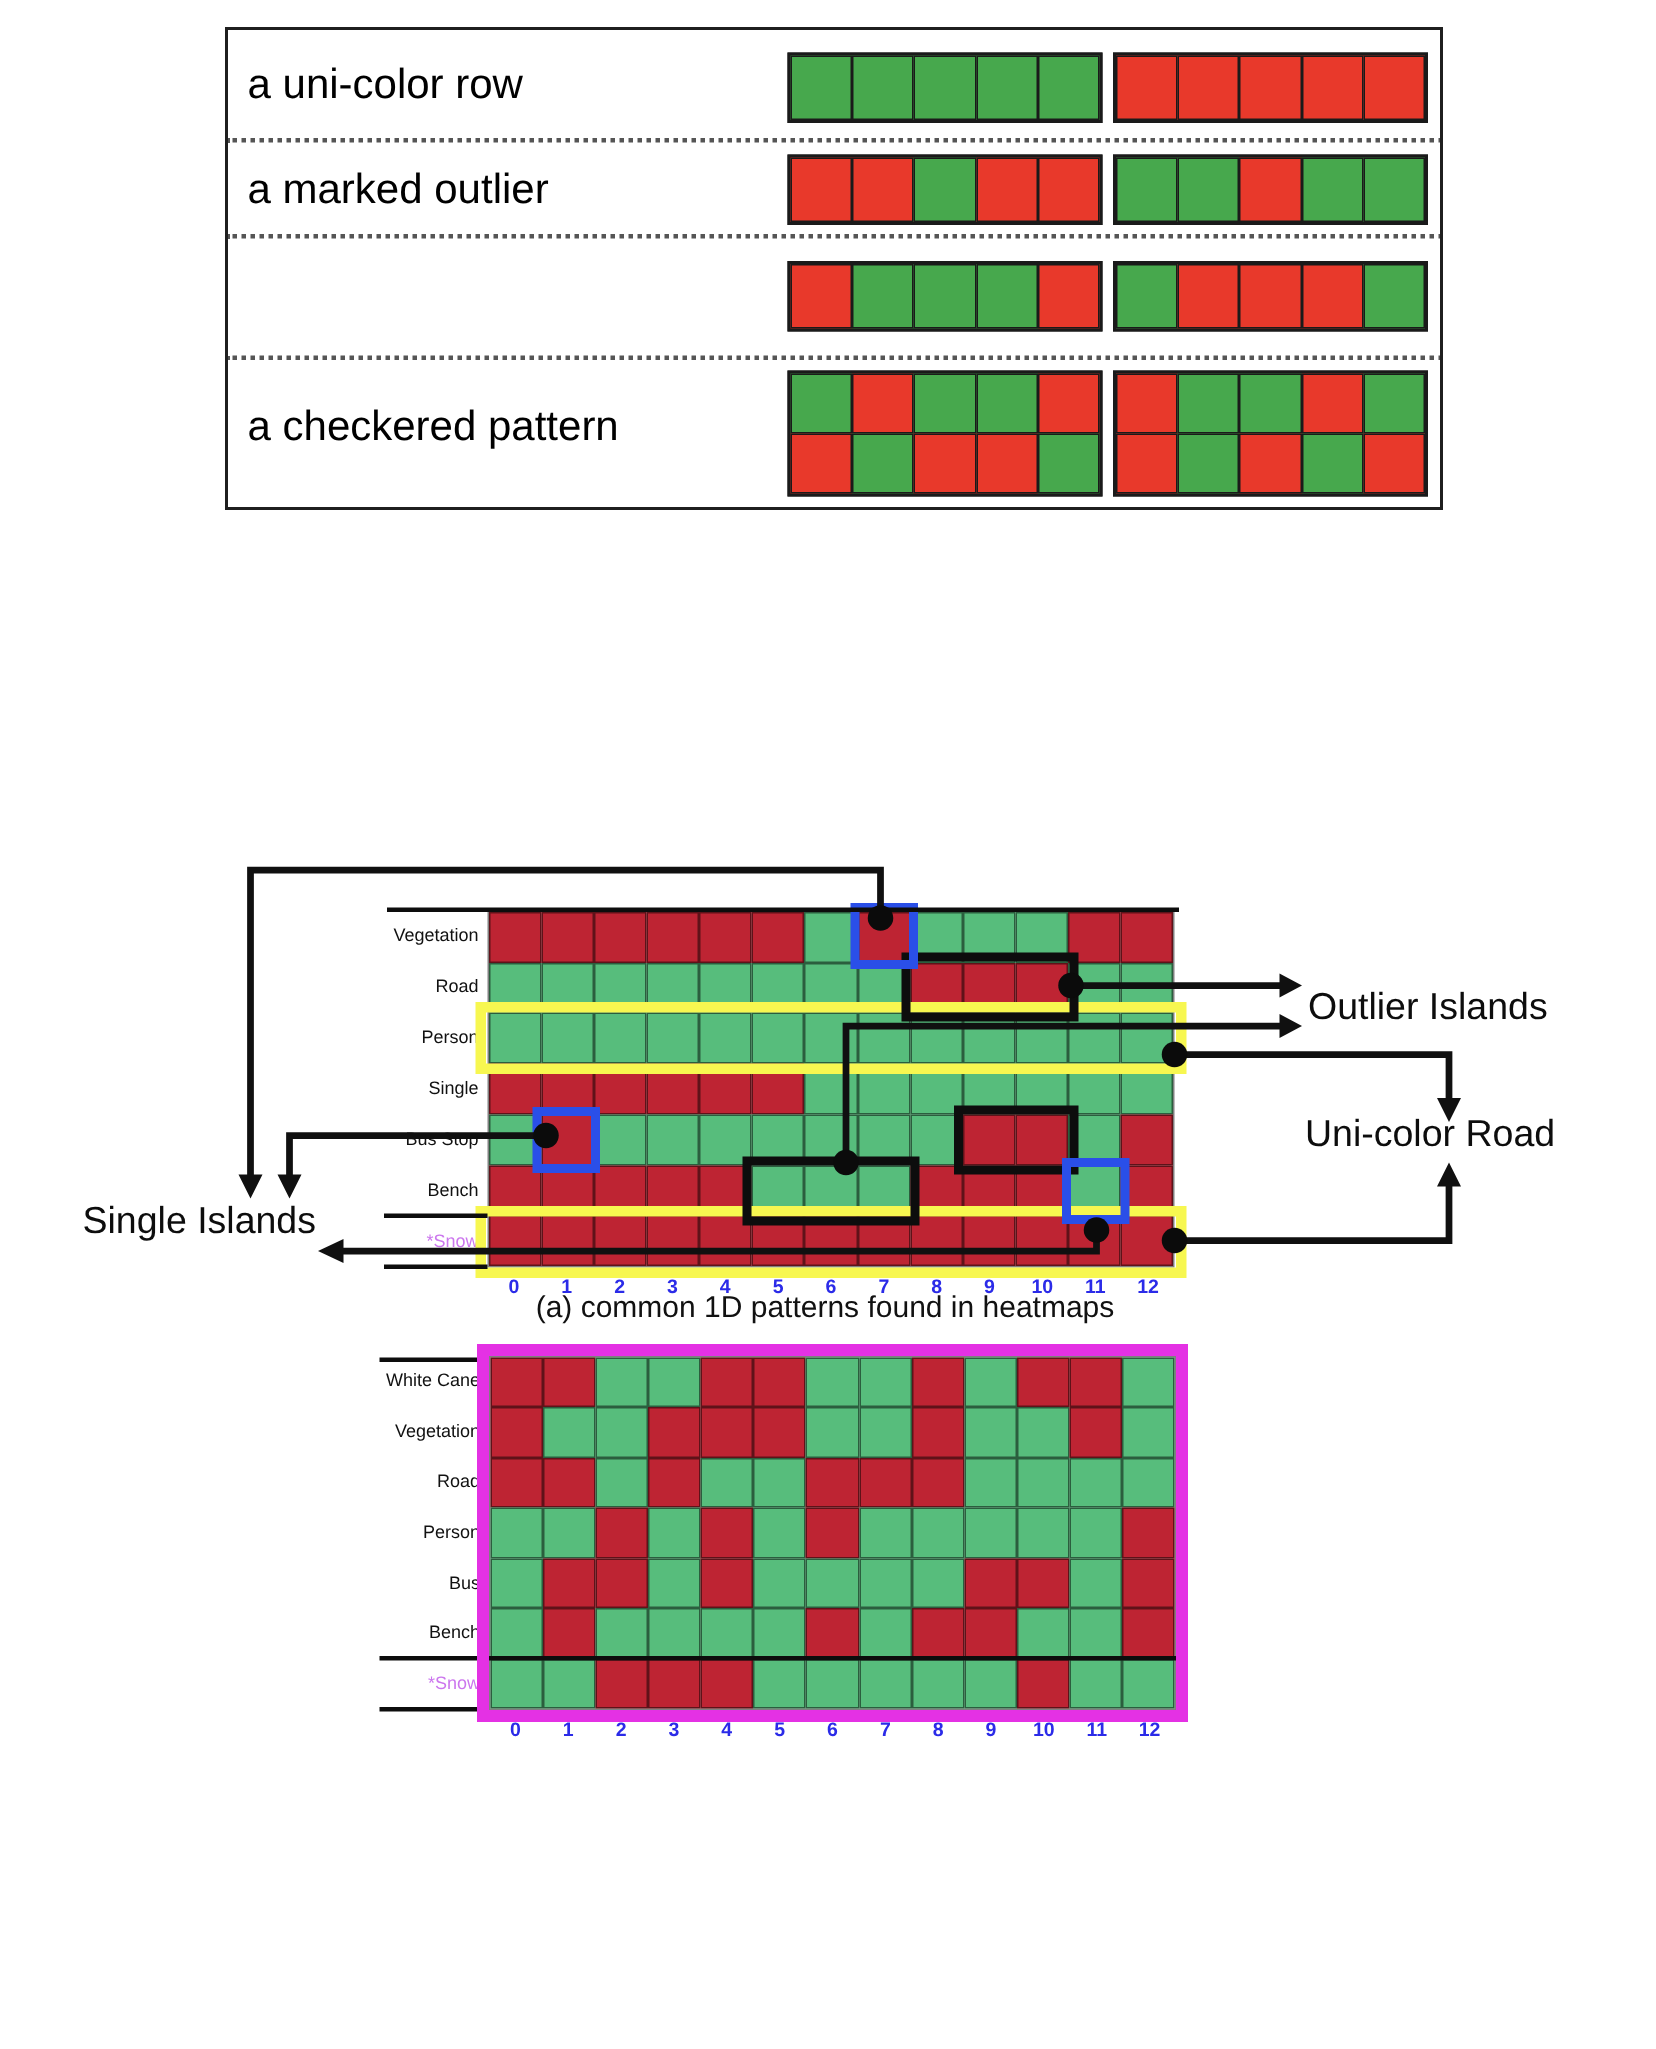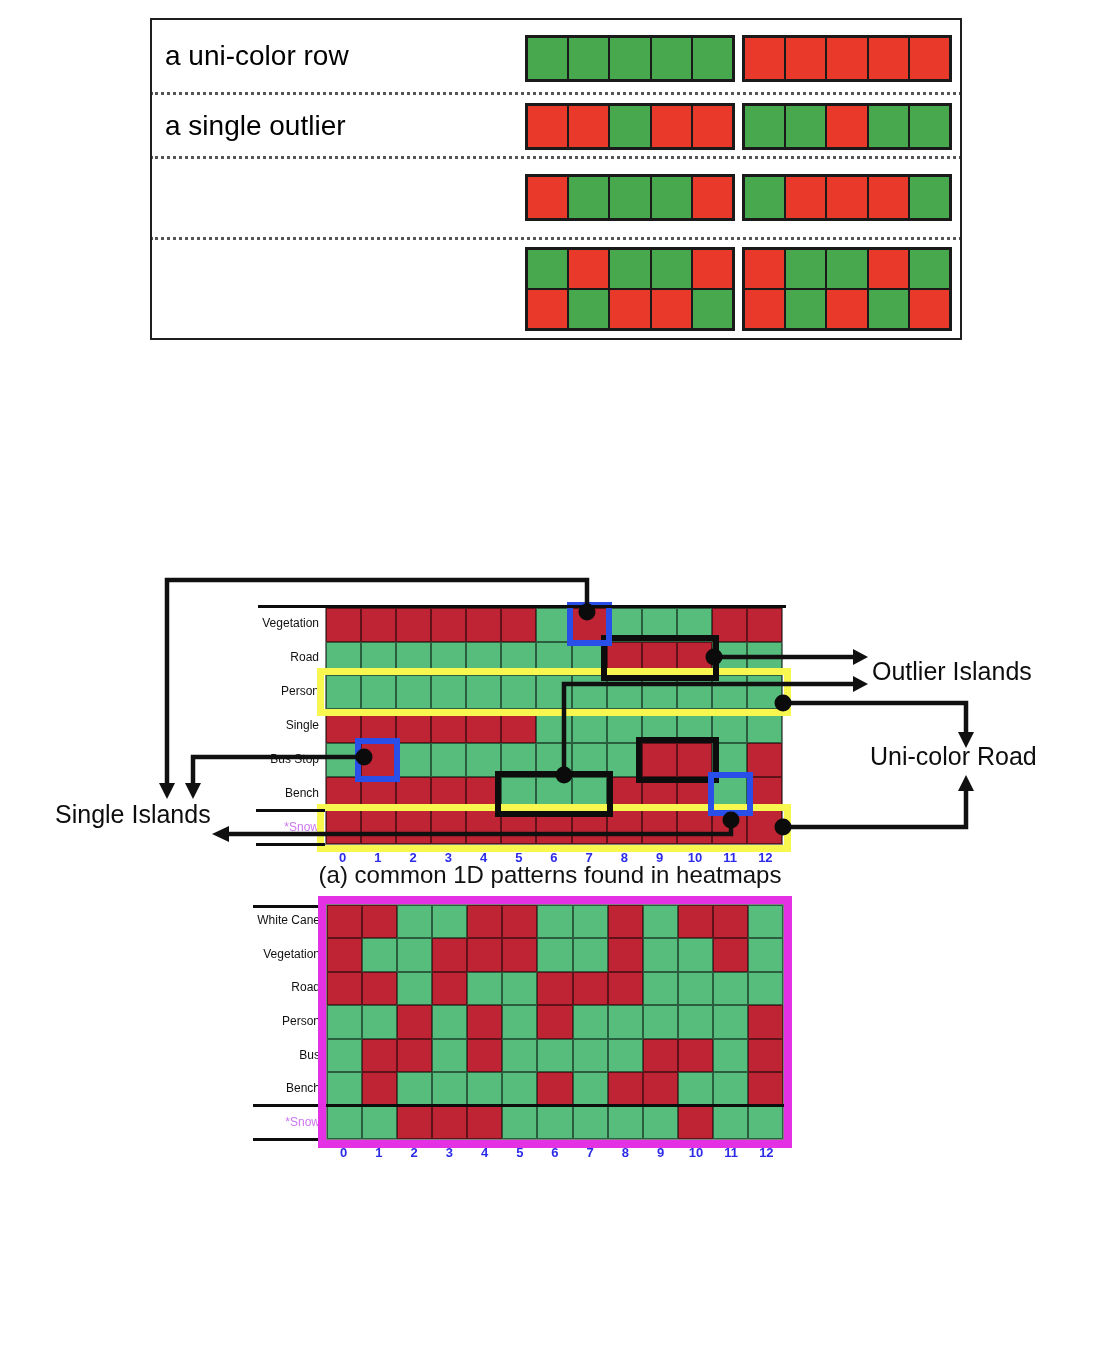--- a/index.html
+++ b/index.html
@@ -9,42 +9,43 @@
   
   .trow{position:absolute;left:150px;width:812px;border-bottom:3px dotted #555;box-sizing:border-box}
   .tbl-frame{left:150px;top:18px;width:812px;height:322px;border:2px solid #1f1f1f;box-sizing:border-box;pointer-events:none}
   .rowlab{font-size:28px;color:#000;white-space:nowrap}
   .strip{position:absolute;display:grid;grid-template-columns:repeat(5,1fr);
          border:2px solid #1a1a1a;box-sizing:border-box;background:#1a1a1a}
   .tcell{border:1.5px solid #1a1a1a;box-sizing:border-box}
   
   .figcap{font-family:"Liberation Serif",serif;font-weight:bold;font-size:31px;color:#000;
           line-height:1.5;width:1044px;left:37px}
-  .subcap{font-size:24px;color:#111;text-align:center;width:720px}
+  .subcap{font-size:20px;color:#111;text-align:center;width:720px}
   .sidelbl{font-size:25px;color:#0d0d0d;white-space:nowrap;z-index:45}
   
   .hgrid{box-sizing:border-box;border:1px solid rgba(0,0,0,.5)}
   .hcell{border:1px solid rgba(0,0,0,.5);box-sizing:border-box}
   .bx{box-sizing:border-box;background:transparent;pointer-events:none}
   .spine{background:#0d0d0d;z-index:20}
   .chart{left:0;top:0;width:100%;height:100%;pointer-events:none}
   svg.arrows{left:0;top:0;z-index:40;pointer-events:none}
 </style>
 </head>
 <body>
 
 <div id="page">
 
   <div class="trow" style="top:18px;height:77px"></div>
   <div class="trow" style="top:95px;height:64px"></div>
   <div class="trow" style="top:159px;height:81px"></div>
   <div class="abs tbl-frame"></div>
 
   <div class="abs rowlab" style="left:165px;top:40px">a uni-color row</div>
-  <div class="abs rowlab" style="left:165px;top:110px">a single outlier</div>
+  <div class="abs rowlab" style="left:165px;top:110px">a marked outlier</div>
+  <div class="abs rowlab" style="left:165px;top:268px">a checkered pattern</div>
 
   <div class="strip" style="left: 525px; top: 35px; width: 210px; height: 47px; grid-template-rows: repeat(1, 1fr);">
       <div class="tcell" style="background: rgb(71, 168, 77);"></div>
       <div class="tcell" style="background: rgb(71, 168, 77);"></div>
       <div class="tcell" style="background: rgb(71, 168, 77);"></div>
       <div class="tcell" style="background: rgb(71, 168, 77);"></div>
       <div class="tcell" style="background: rgb(71, 168, 77);"></div>
     </div>
   <div class="strip" style="left: 742px; top: 35px; width: 210px; height: 47px; grid-template-rows: repeat(1, 1fr);">
       <div class="tcell" style="background: rgb(232, 57, 43);"></div>

